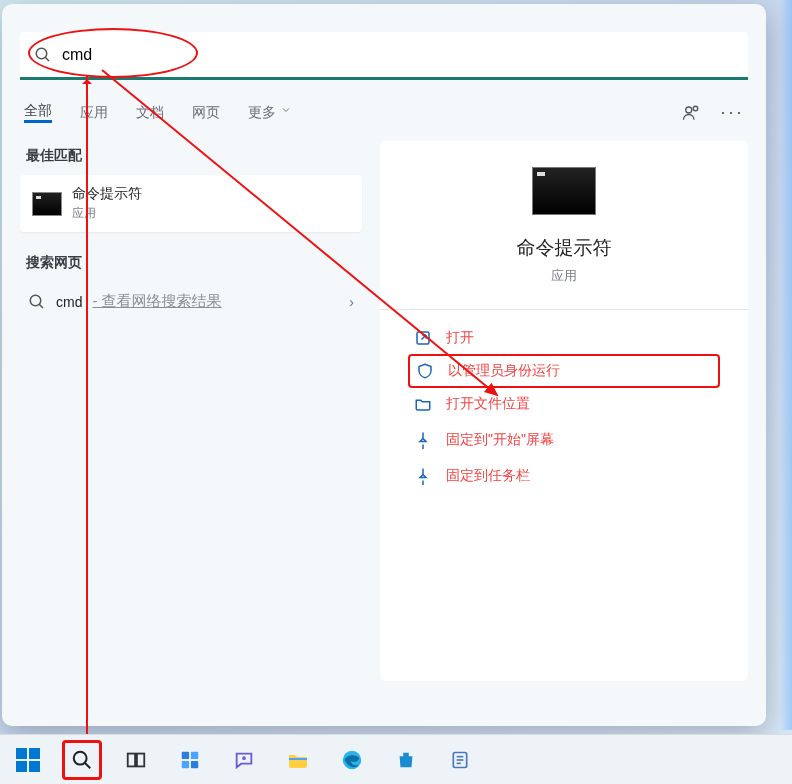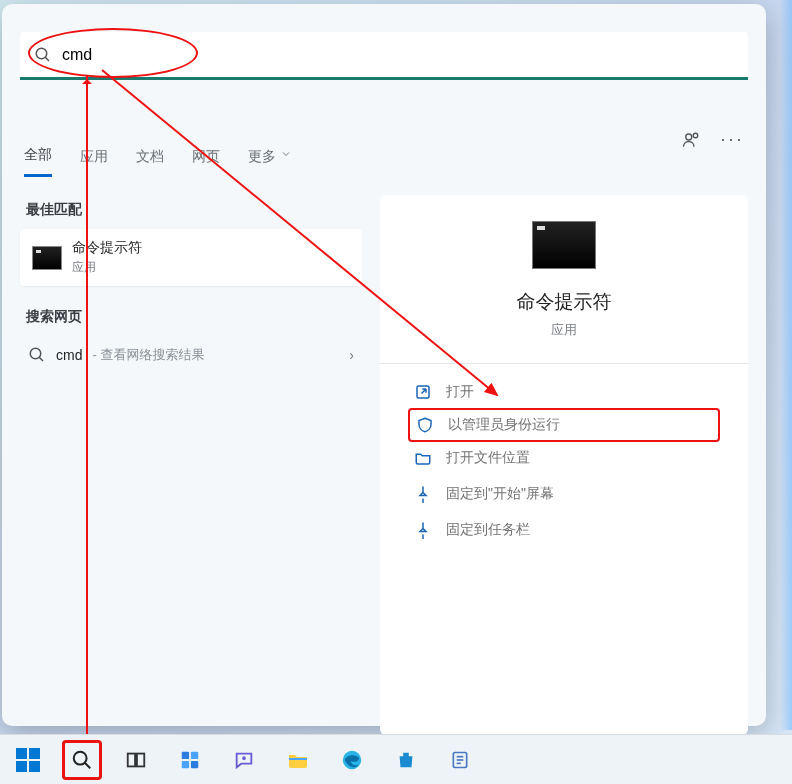--- a/index.html
+++ b/index.html
@@ -15,21 +15,21 @@
   }
 
   .search-box {
     width: 100%; height: 48px; background: #fff; border-bottom: 3px solid #1a7a6d;
     display: flex; align-items: center; padding: 0 14px; border-radius: 4px 4px 0 0;
   }
   .search-box .mag { width: 18px; height: 18px; margin-right: 10px; }
   .search-box input { border: none; outline: none; font-size: 16px; flex: 1; background: transparent; }
 
   .tabs { display: flex; align-items: center; gap: 28px; margin: 22px 4px 0 4px; font-size: 14px; color: #6a6f75; }
-  .tab { padding-bottom: 10px; cursor: pointer; margin-top: 44px; }
+  .tab { cursor: pointer; }
   .tab.active { color: #3c3f44; border-bottom: 3px solid #0066cc; font-weight: 500; }
   .tab-more { display: flex; align-items: flex-start; gap: 4px; }
   .tabs-right { margin-left: auto; display: flex; align-items: center; gap: 20px; color: #555; }
 
   .content { display: flex; margin-top: 18px; gap: 18px; }
   .left-col { flex: 0 0 342px; }
   .right-col { flex: 1; background: #fff; border-radius: 6px; padding: 26px 30px 30px 30px; min-height: 540px; }
 
   .section-title { font-size: 14px; color: #3a3e44; font-weight: 600; margin: 6px 0 10px 6px; }
 
@@ -37,30 +37,30 @@
     background: #fff; border-radius: 4px; padding: 10px 12px; display: flex; align-items: center; gap: 10px;
     box-shadow: 0 1px 2px rgba(0,0,0,0.06);
   }
   .cmd-icon-sm { width: 30px; height: 24px; background: linear-gradient(#222,#000); border: 1px solid #888; position: relative; }
   .cmd-icon-sm::before { content: ""; position: absolute; left: 3px; top: 3px; width: 5px; height: 3px; background: #ddd; }
   .bm-text .bm-title { font-size: 14px; color: #222; }
   .bm-text .bm-sub { font-size: 12px; color: #7a7f86; margin-top: 2px; }
 
   .web-row { display: flex; align-items: center; gap: 10px; padding: 10px 8px; cursor: pointer; border-radius: 4px; }
   .web-label { font-size: 14px; color: #222; }
-  .web-sub { font-size: 13px; color: #8a8f96; }
+  .web-sub { font-size: 15px; color: #8a8f96; text-decoration: underline; }
   .chev { margin-left: auto; color: #777; font-size: 14px; }
 
   .preview-icon { width: 64px; height: 48px; background: linear-gradient(#222,#000); border: 1px solid #777; margin: 0 auto; position: relative; }
   .preview-icon::before { content: ""; position: absolute; left: 4px; top: 4px; width: 8px; height: 4px; background: #ddd; }
   .preview-title { text-align: center; font-size: 19px; color: #222; margin-top: 20px; }
   .preview-sub { text-align: center; font-size: 13px; color: #7a7f86; margin-top: 6px; }
   .divider { height: 1px; background: #e4e7ea; margin: 24px -30px 10px -30px; }
 
-  .action { display: flex; align-items: center; gap: 14px; padding: 9px 4px; cursor: pointer; border-radius: 4px; font-size: 14px; color: #737373; }
+  .action { display: flex; align-items: center; gap: 14px; padding: 9px 4px; cursor: pointer; border-radius: 4px; font-size: 14px; color: #ef4444; }
   .act-icon { width: 18px; height: 18px; display: flex; align-items: center; justify-content: center; color: #1a66b8; }
 
   
   .hl-admin { border: 2px solid #e11; padding: 6px 6px; margin: -2px -2px; }
   .hl-oval { position: absolute; left: 26px; top: 24px; width: 170px; height: 50px; border: 2px solid #e11; border-radius: 50%/50%; pointer-events: none; }
   .arrow-vert { position: absolute; left: 86px; top: 76px; width: 2px; height: 680px; background: #e11; pointer-events: none; }
   .arrow-vert::before { content: ""; position: absolute; top: -2px; left: -4px; border: 5px solid transparent; border-bottom-color: #e11; }
   .arrow-diag { position: absolute; left: 100px; top: 66px; width: 400px; height: 330px; pointer-events: none; }
   .arrow-diag svg { width: 100%; height: 100%; overflow: visible; }
 

